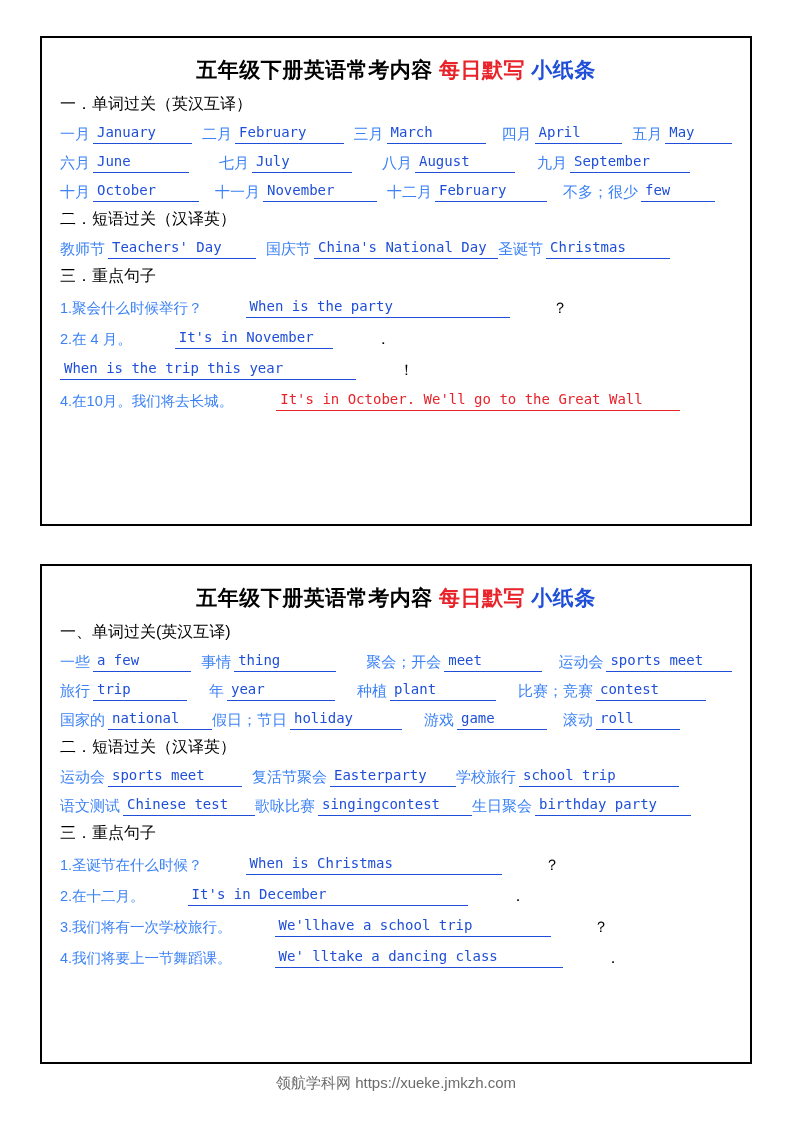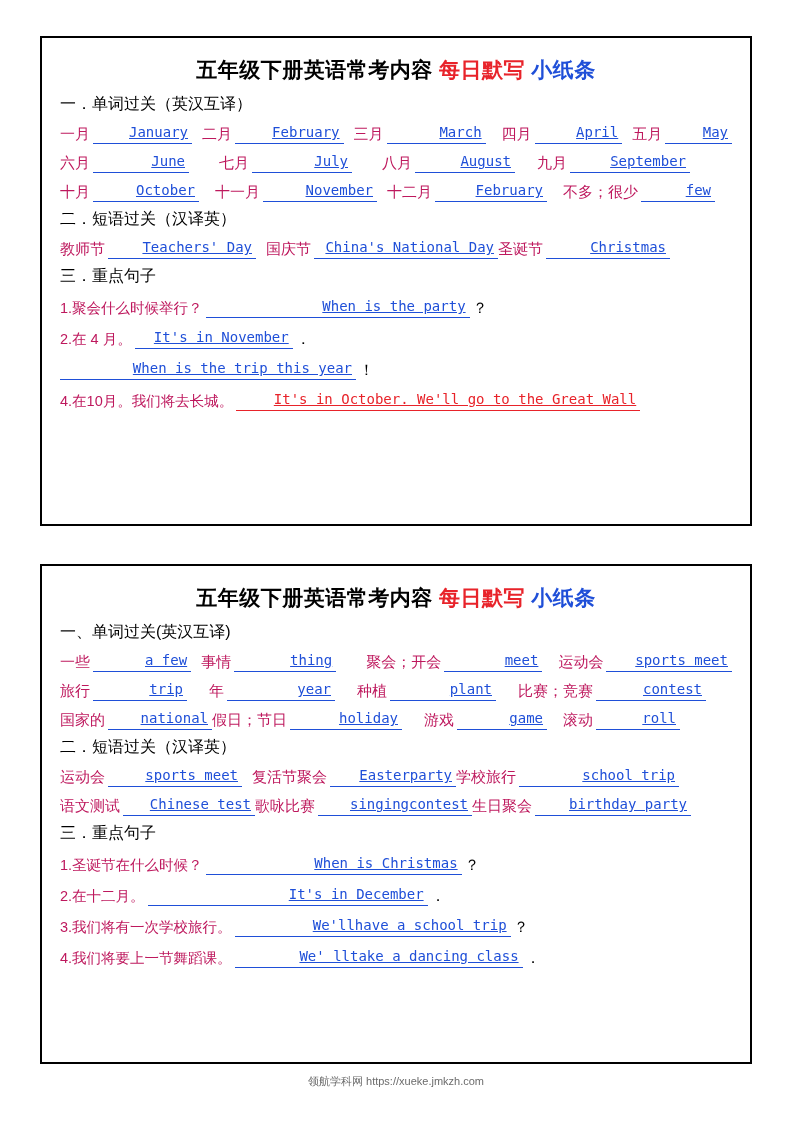--- a/index.html
+++ b/index.html
@@ -50,60 +50,60 @@
 
   .line {
     display: flex;
     align-items: flex-end;
     flex-wrap: nowrap;
     margin: 7px 0;
     font-size: 15px;
     white-space: nowrap;
   }
   .lbl {
-    color: #be185d;
+    color: #3b82f6;
     font-size: 15px;
     padding-right: 3px;
     line-height: 20px;
   }
   .ans {
     color: #1f4fd8;
     font-family: "DejaVu Sans Mono", monospace;
     font-size: 14px;
     border-bottom: 1.4px solid #1f4fd8;
     line-height: 20px;
     padding: 0 4px 1px 4px;
-    text-align: right;
+    text-align: left;
     white-space: nowrap;
-    text-decoration: underline;
   }
   .ans.red {
     color: #e8232a;
     border-bottom-color: #e8232a;
   }
   .gap { flex: 0 0 auto; }
   .sp10 { width: 10px; }
   .sp16 { width: 16px; }
   .sp22 { width: 22px; }
   .sp30 { width: 30px; }
   .sp40 { width: 40px; }
 
   .sent {
     display: flex;
     align-items: flex-end;
     margin: 9px 0;
     font-size: 15px;
     white-space: nowrap;
+    gap: 40px;
   }
   .sent .lbl { font-size: 14.5px; }
   .tail { font-size: 15px; padding-left: 3px; }
 
   .footer {
     text-align: center;
-    font-size: 11px;
+    font-size: 15px;
     color: #6b6b6b;
     margin-top: 10px;
   }
 </style>
 </head>
 <body>
 
 <div class="page">
 
   <div class="card first">

